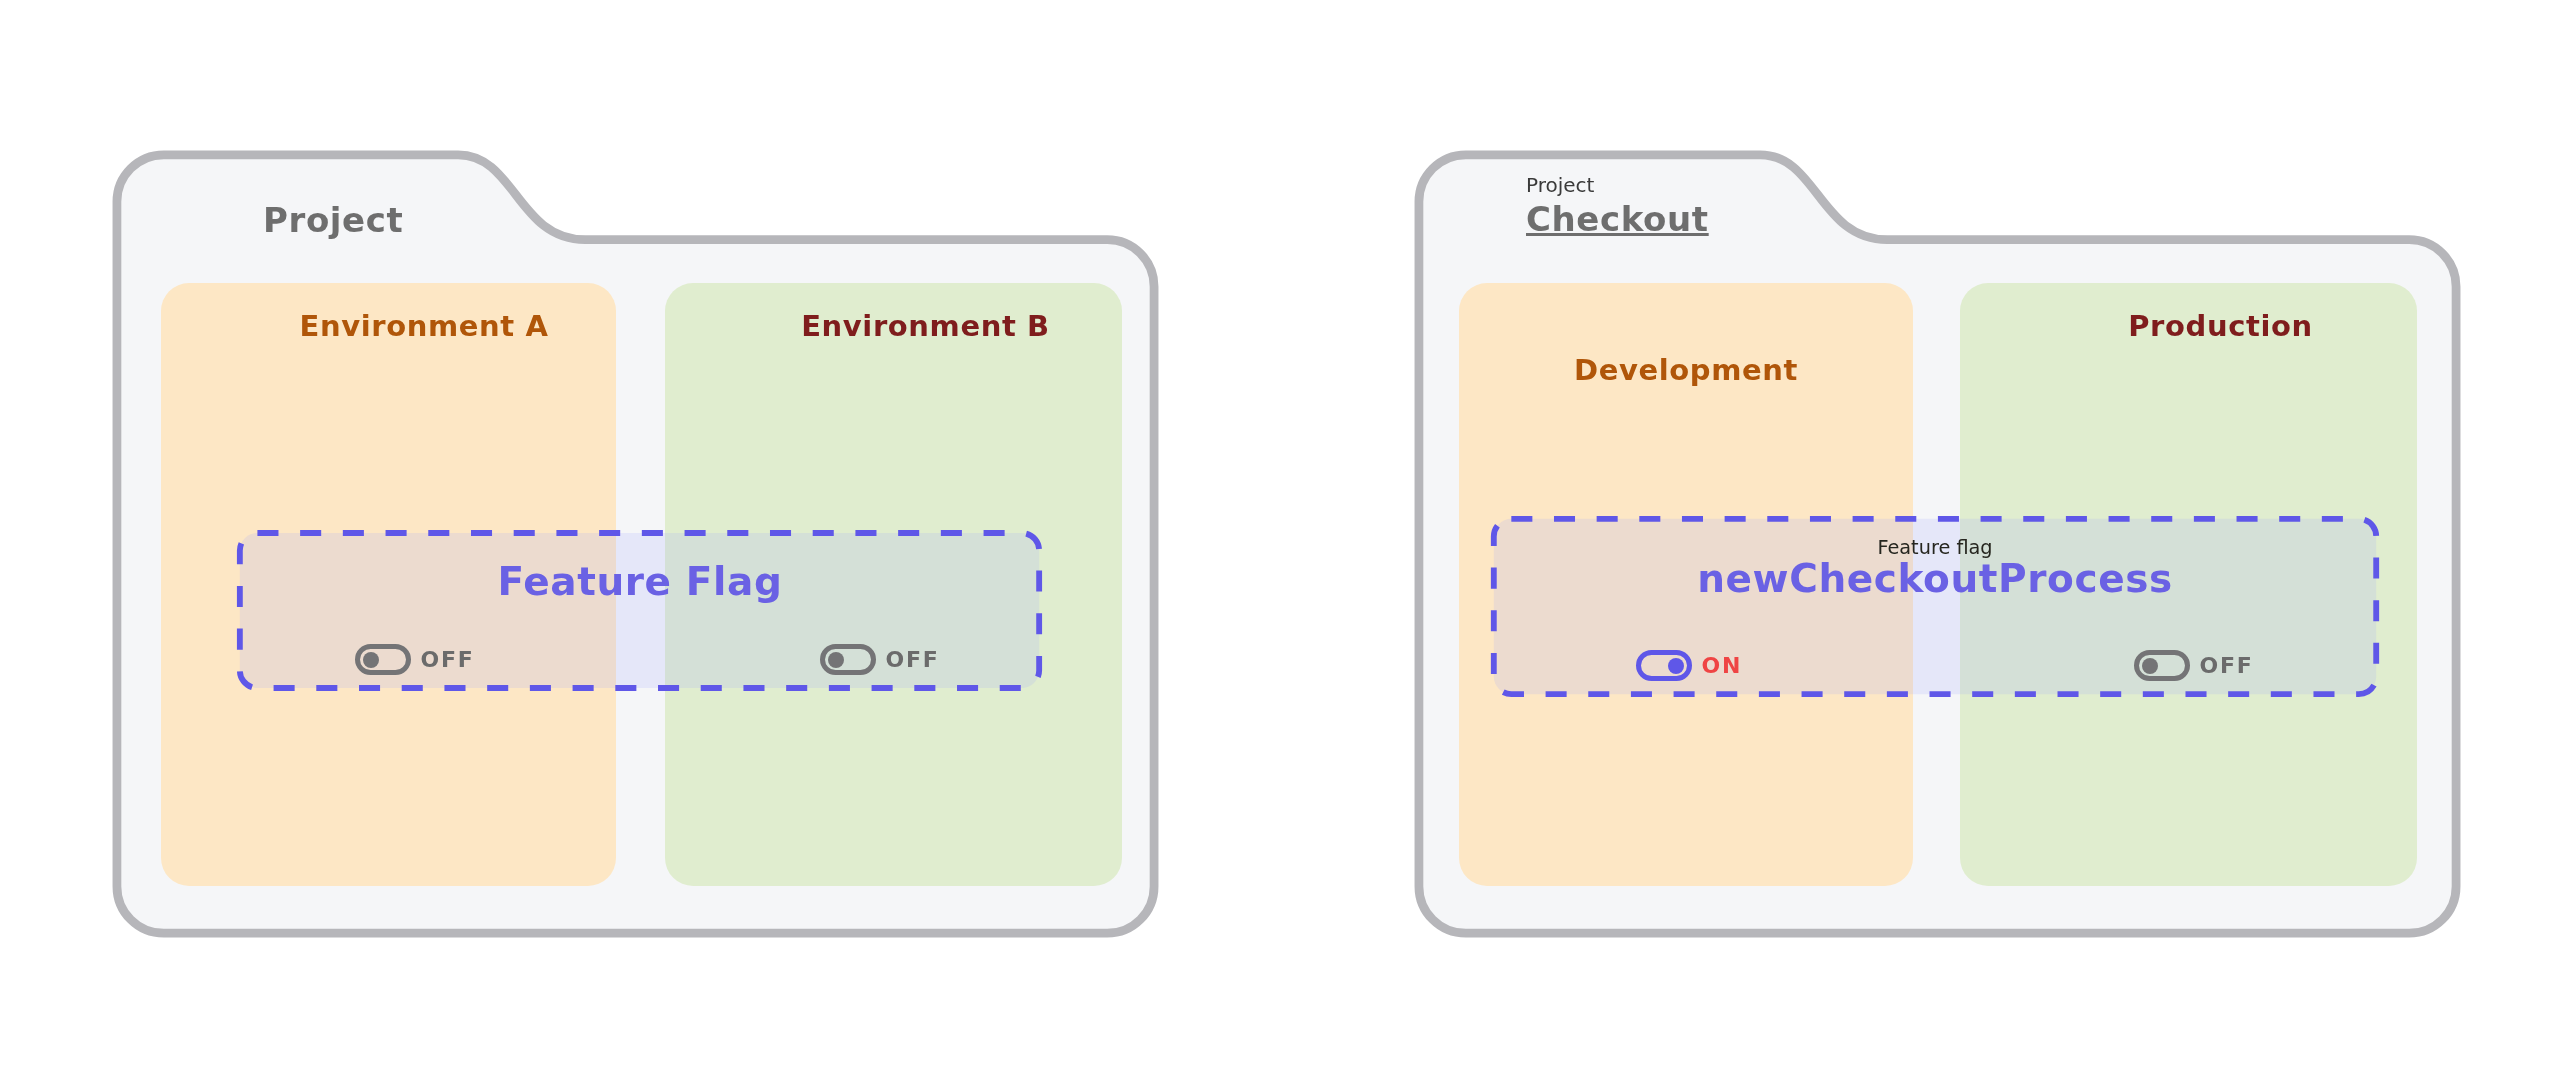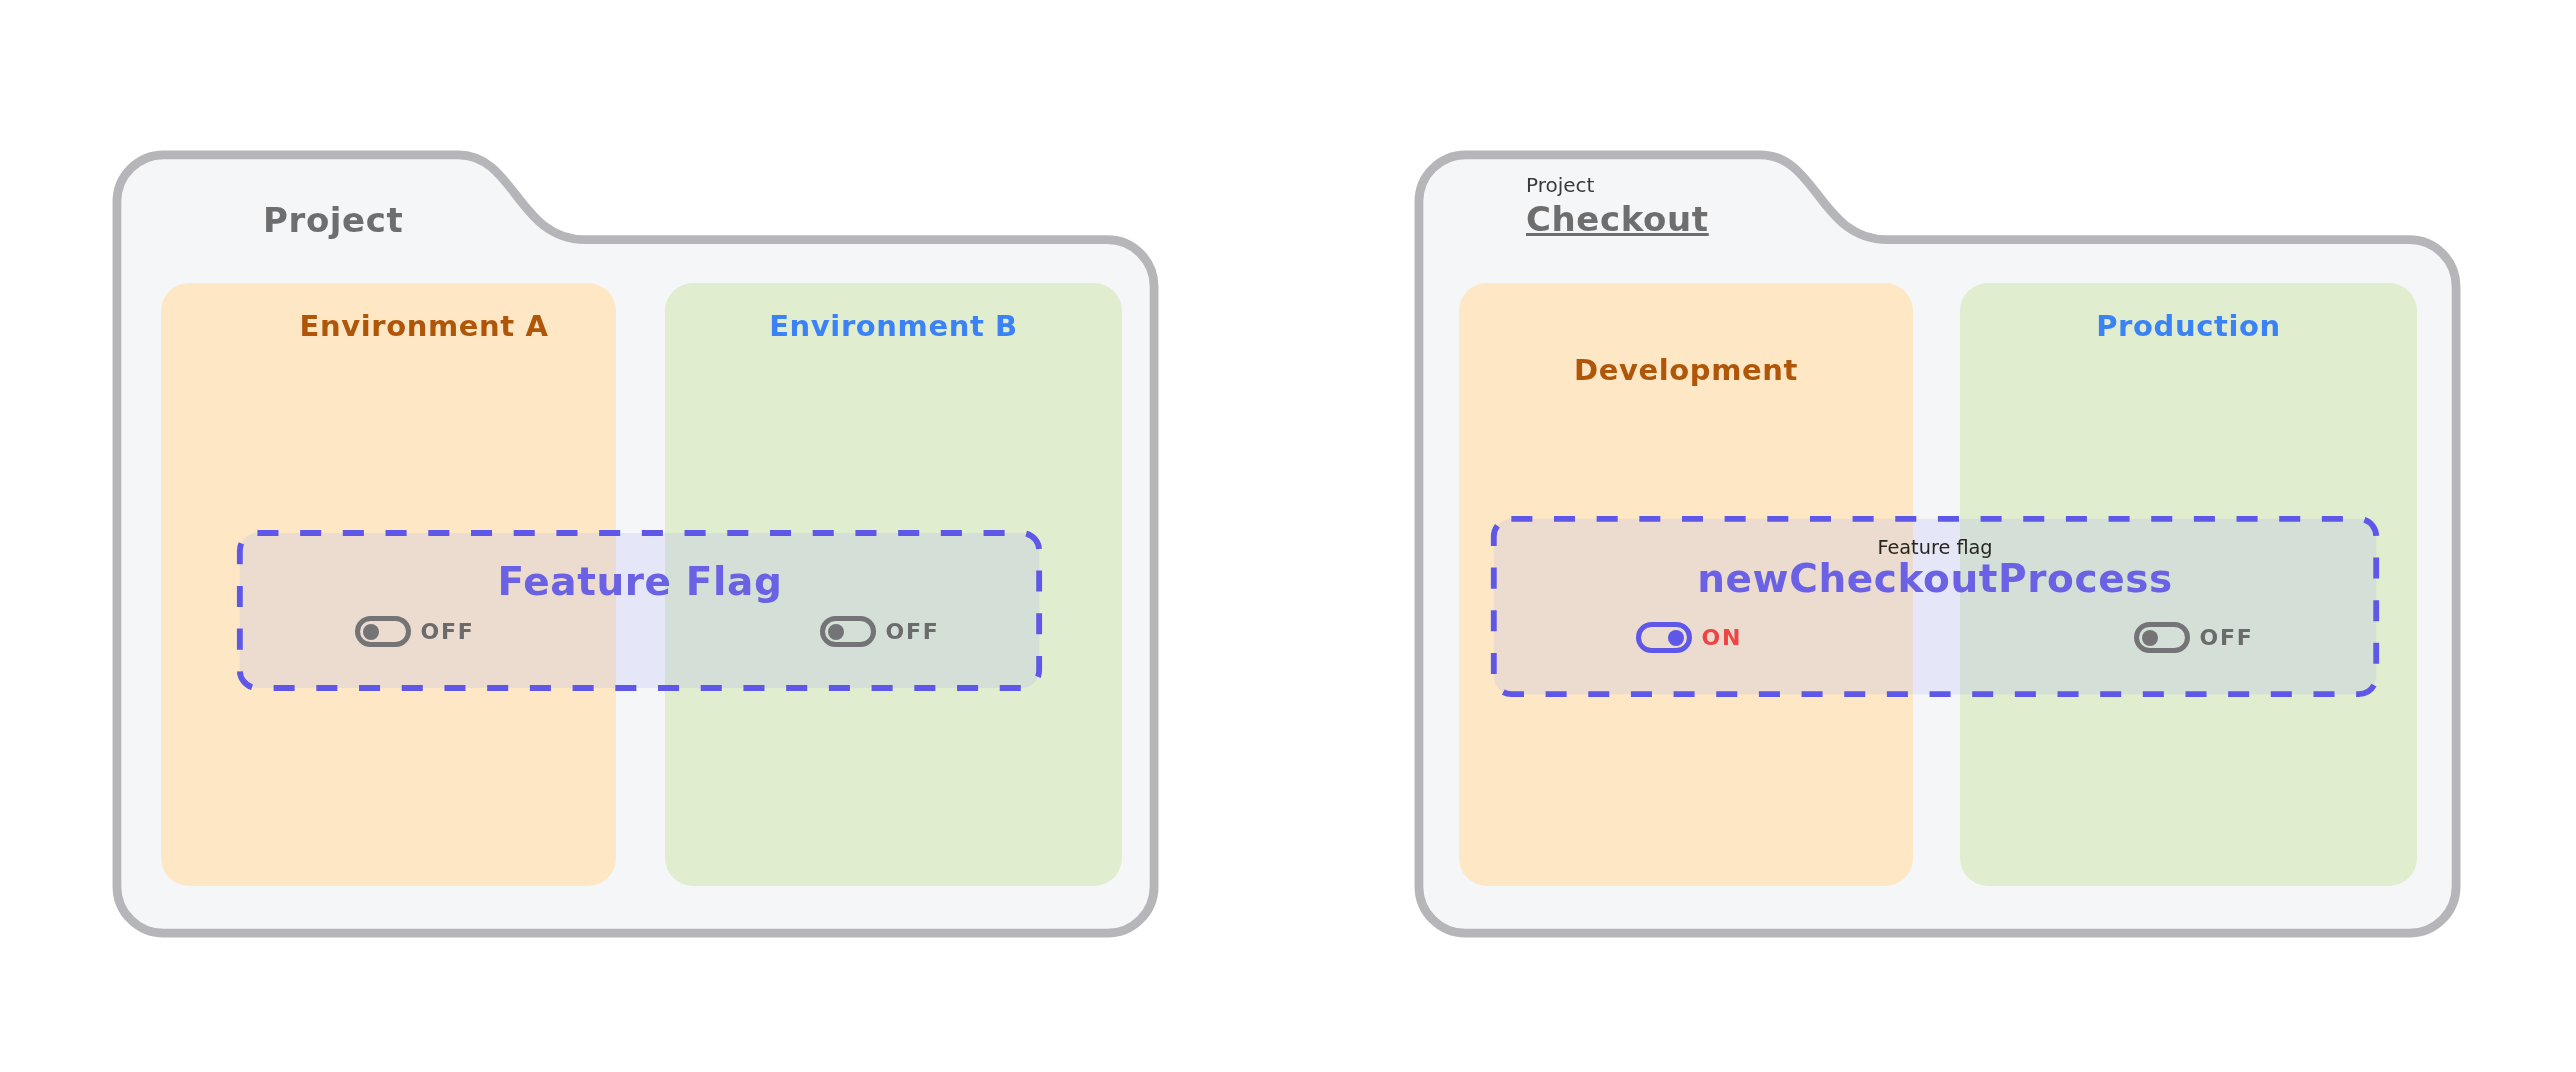--- a/index.html
+++ b/index.html
@@ -23,35 +23,35 @@
 
   
   .panel{position:absolute;top:283px;height:603px;border-radius:28px;}
   .panel.orange{background:#fde7c5;}
   .panel.green{background:#e0edcf;}
   .panel-label{
     position:absolute;top:309px;text-align:center;font-size:29px;font-weight:bold;
     letter-spacing:0.6px;white-space:nowrap;
   }
   .panel-label.orange-text{color:#b05609;}
-  .panel-label.green-text{color:#3b82f6;}
+  .panel-label.green-text{color:#7f1d1d;padding-left:32px;}
 
   
   .flag-svg{position:absolute;}
   .flag-title{
     position:absolute;text-align:center;font-size:39px;font-weight:bold;color:#6a61e4;
     letter-spacing:0.6px;white-space:nowrap;
   }
   .flag-kicker{
     position:absolute;text-align:center;font-size:19.3px;font-weight:400;color:#26261f;
     white-space:nowrap;
   }
 
   
-  .toggle-group{position:absolute;display:flex;align-items:center;gap:9.4px;}
+  .toggle-group{position:absolute;display:flex;align-items:center;gap:9.4px;margin-top:28px;}
   .toggle{
     position:relative;width:56px;height:31px;border-radius:585px;box-sizing:border-box;
     background:transparent;
   }
   .toggle .knob{
     position:absolute;top:50%;transform:translateY(-50%);
     width:16px;height:16px;border-radius:50%;
   }
   .toggle.off{border:5.3px solid #747476;}
   .toggle.off .knob{left:2.9px;background:#747476;}

